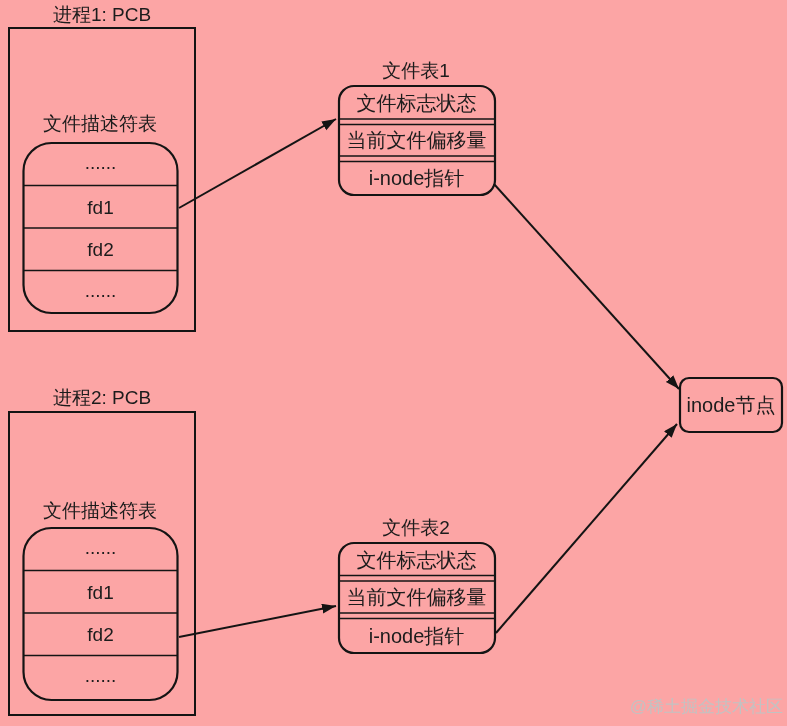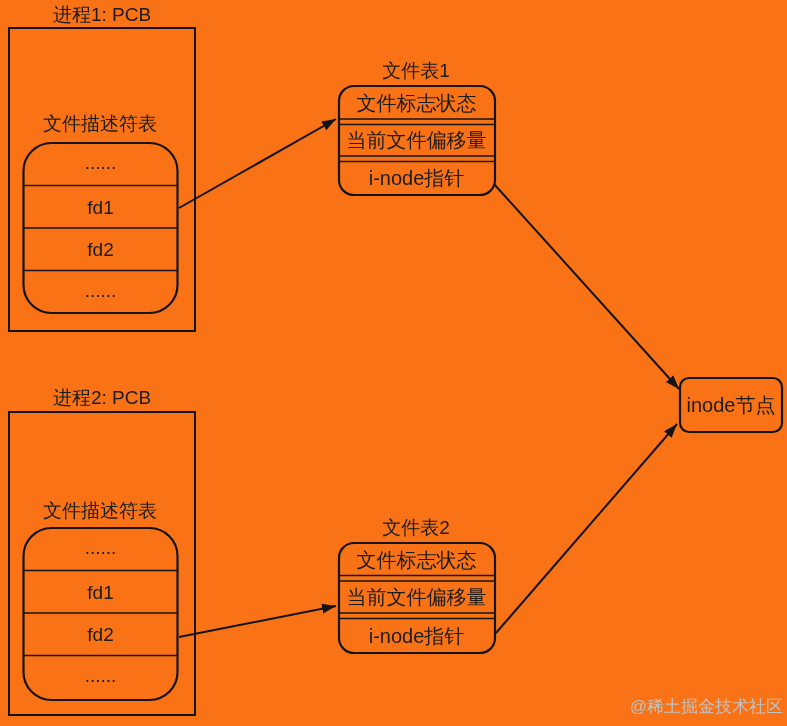--- a/index.html
+++ b/index.html
@@ -4,21 +4,21 @@
 <style>
   html, body {
     margin: 0;
     padding: 0;
     background: #ffffff;
   }
   .stage {
     position: relative;
     width: 787px;
     height: 726px;
-    background: #f97316;
+    background: #fca5a5;
     overflow: hidden;
     font-family: "Liberation Sans", "DejaVu Sans", sans-serif;
   }
   svg { display: block; }
   svg text {
     font-family: "Liberation Sans", "DejaVu Sans", sans-serif;
     fill: #1c1c1c;
   }
   .shape {
     fill: none;

